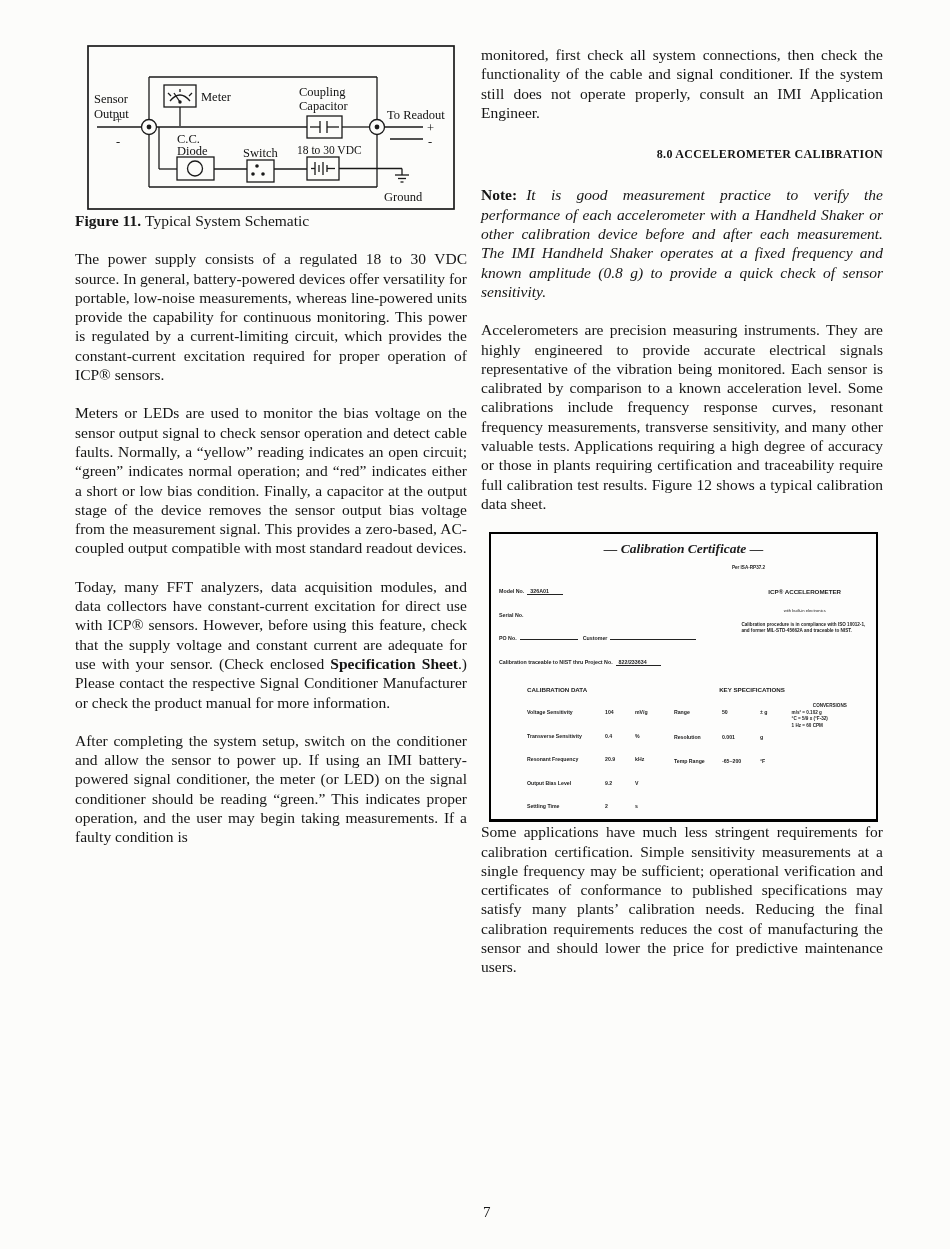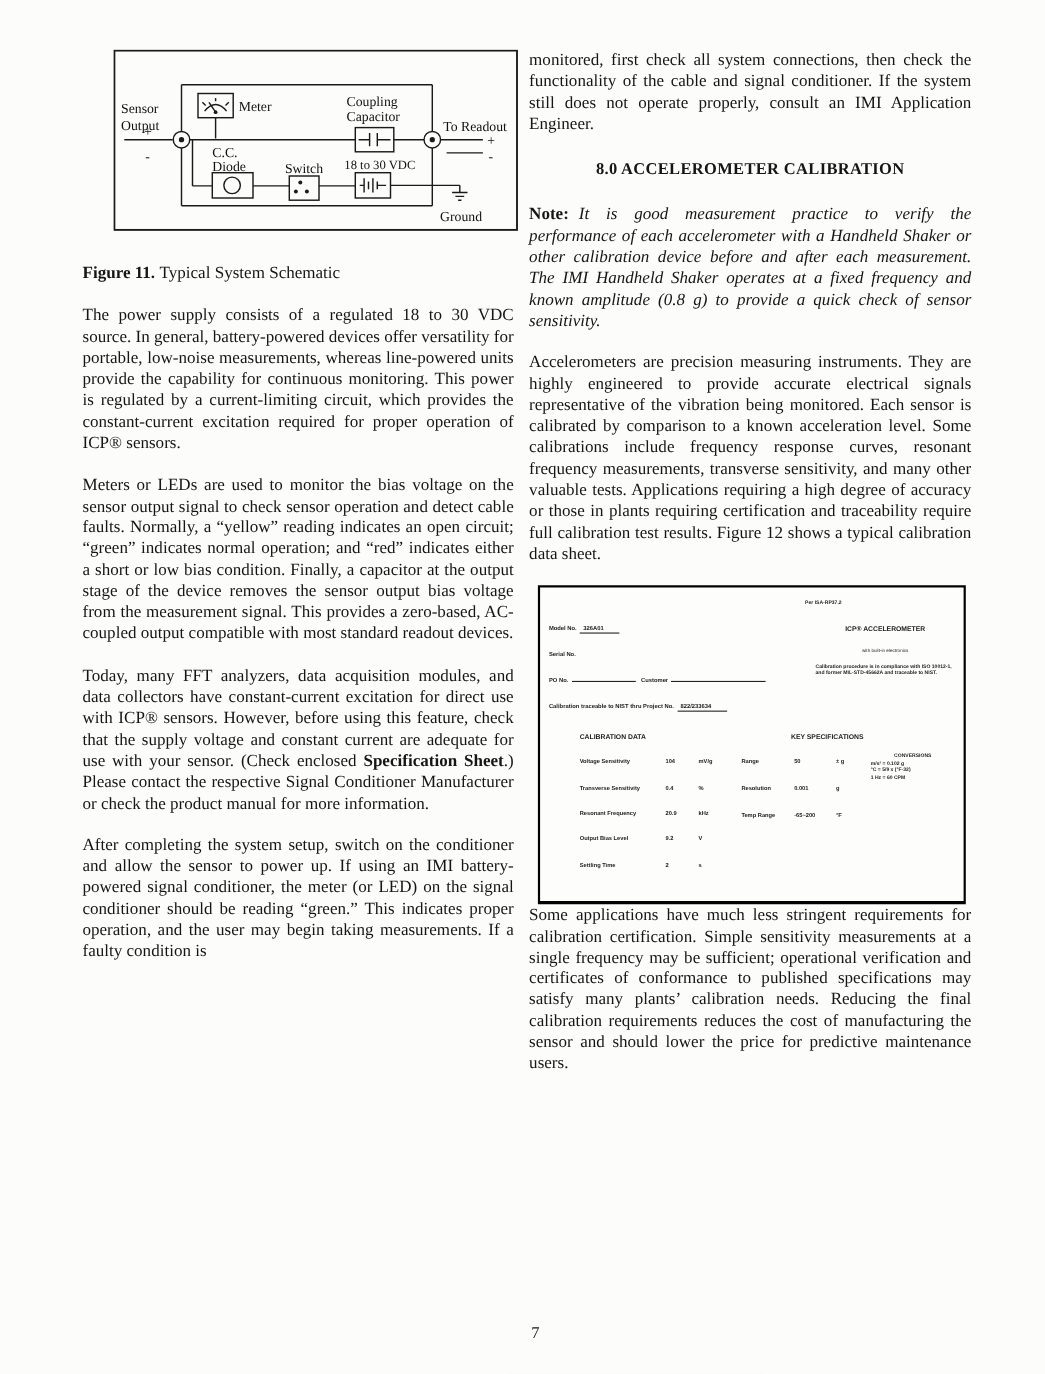--- a/index.html
+++ b/index.html
@@ -9,27 +9,27 @@
     background:#fcfcfa; color:#151515;
     font-family:"Liberation Serif", serif;
   }
   .col { position:absolute; top:45px; text-align:justify;
          font-size:15.5px; line-height:19.3px; }
   .col-left  { left:75px;  width:392px; }
   .col-right { left:481px; width:402px; }
   .col p { margin-bottom:19px; }
   p.note b { margin-right:9px; }
   p.note i { font-style:italic; }
-  .heading { font-weight:bold; font-size:15px; letter-spacing:.3px;
-             text-align:center; margin:23px 0 21px; }
-  .fig-caption { text-align:left; margin:28px 0 19px; }
+  .heading { font-weight:bold; font-size:12px; letter-spacing:.3px;
+             text-align:right; margin:23px 0 21px; }
+  .fig-caption { text-align:left; margin:0 0 19px; }
   .fig-caption b { margin-right:4px; }
 
   
-  .fig11-wrap { margin-left:28px; }
+  .fig11-wrap { margin-left:12px; }
   .fig11-wrap svg { display:block; }
 
   
   .certificate {
     margin-left:8px; width:389px; height:290px;
     border:2px solid #000; border-bottom:3px solid #000;
     background:#fdfdfc; padding:5px 8px 4px 8px;
     font-family:"Liberation Sans", sans-serif; color:#1c1c1c;
     text-align:left; overflow:hidden;
   }
@@ -174,20 +174,21 @@
     <p>monitored, first check all system connections, then check the functionality of the cable and signal conditioner.  If the system still does not operate properly, consult an IMI Application Engineer.</p>
 
 
     <div class="heading">8.0  ACCELEROMETER CALIBRATION</div>
 
     <p class="note"><b>Note:</b><i>It is good measurement practice to verify the performance of each accelerometer with a Handheld Shaker or other calibration device before and after each measurement.  The IMI Handheld Shaker operates at a fixed frequency and known amplitude (0.8 g) to provide a quick check of sensor sensitivity.</i></p>
 
     <p>Accelerometers are precision measuring instruments.  They are highly engineered to provide accurate electrical signals representative of the vibration being monitored.  Each sensor is calibrated by comparison to a known acceleration level.  Some calibrations include frequency response curves, resonant frequency measurements, transverse sensitivity, and many other valuable tests.  Applications requiring a high degree of accuracy or those in plants requiring certification and traceability require full calibration test results.  Figure 12 shows a typical calibration data sheet.</p>
 
     <div class="certificate">
+      <div class="cert-title">— Calibration Certificate —</div>
       <div class="cert-subtitle">Per ISA-RP37.2</div>
 
       <div class="cert-form">
         <div class="cert-form-left">
           <div class="cf-row"><span class="cf-label">Model No.</span><span class="cf-value">326A01</span></div>
           <div class="cf-row"><span class="cf-label">Serial No.</span></div>
           <div class="cf-row"><span class="cf-label">PO No.</span><span class="cf-blank w60"></span><span class="cf-label">Customer</span><span class="cf-blank w90"></span></div>
           <div class="cf-row"><span class="cf-label">Calibration traceable to NIST thru Project No.</span><span class="cf-value">822/233634</span></div>
         </div>
         <div class="cert-form-right">

